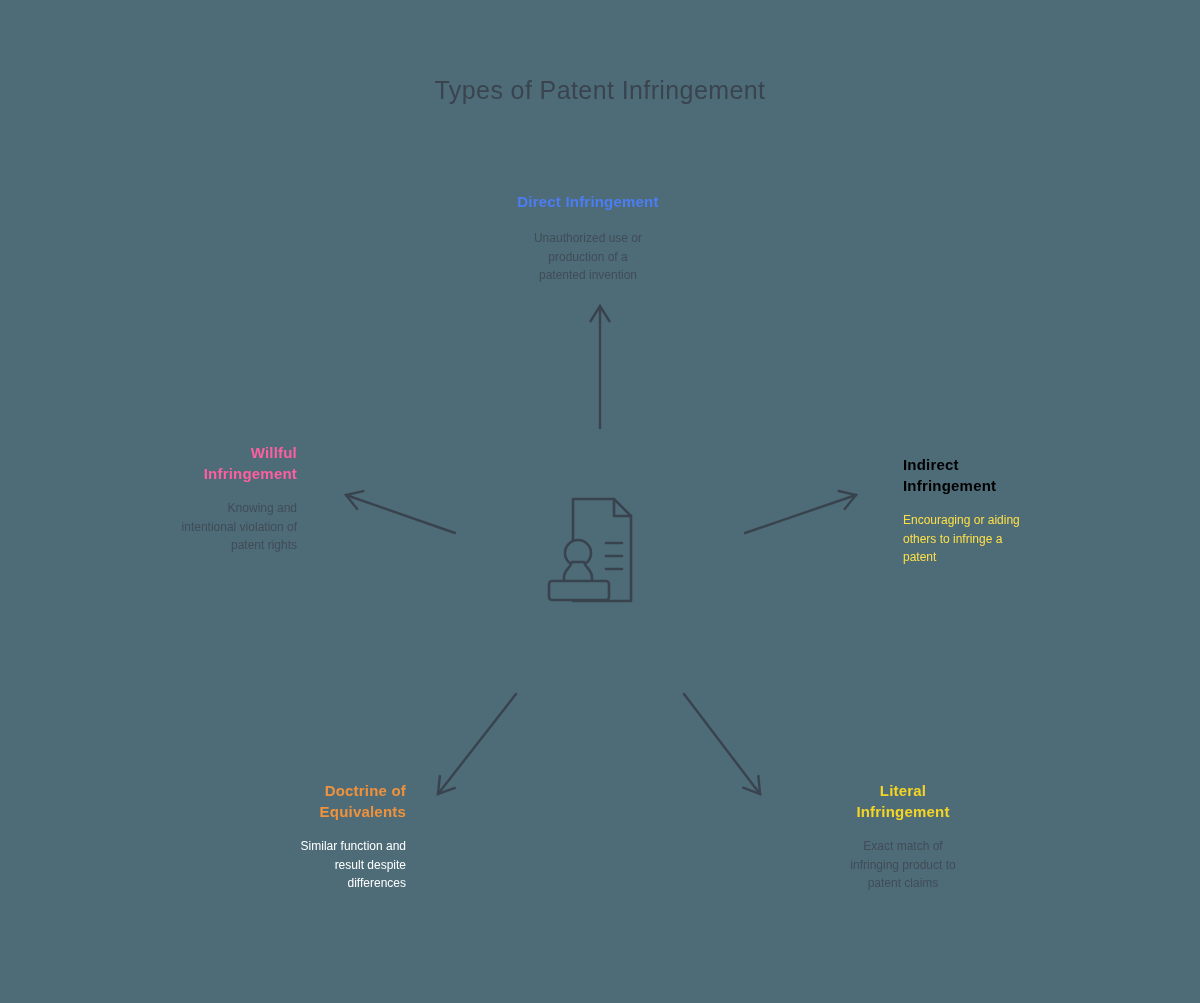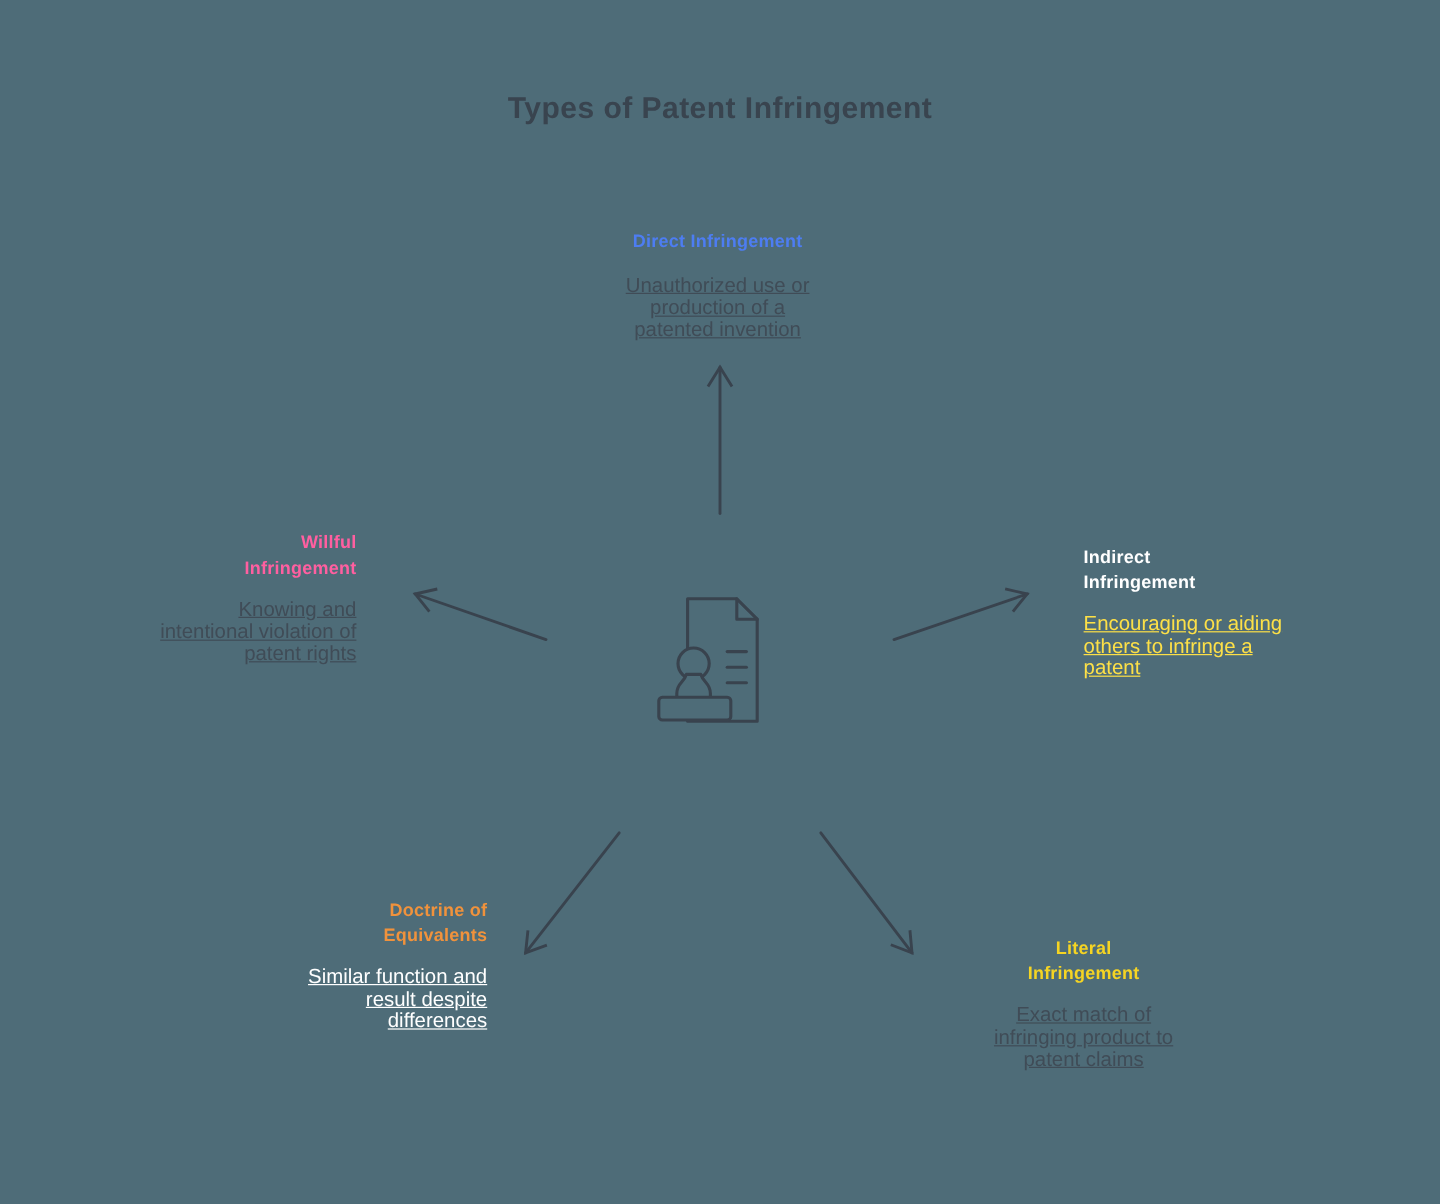--- a/index.html
+++ b/index.html
@@ -15,47 +15,46 @@
     background: #4e6c78;
     overflow: hidden;
   }
   .title {
     position: absolute;
     top: 76px;
     left: 0;
     width: 100%;
     text-align: center;
     font-size: 25px;
-    font-weight: 700;
+    font-weight: 400;
     letter-spacing: 0.4px;
     color: #39444f;
   }
   .node {
     position: absolute;
   }
   .node-label {
     font-size: 15px;
     font-weight: 700;
     line-height: 21px;
     letter-spacing: 0.2px;
     white-space: pre-line;
   }
   .node-desc {
     margin-top: 15px;
-    font-size: 17px;
+    font-size: 12px;
     line-height: 18.5px;
     color: #404c57;
     white-space: pre-line;
-    text-decoration: underline;
   }
-  .node-direct   { left: 488px; top: 191px; width: 220px; text-align: center; }
+  .node-direct   { left: 478px; top: 191px; width: 220px; text-align: center; }
   .node-direct .node-desc { margin-top: 17px; }
   .node-indirect { left: 903px; top: 454px; width: 220px; text-align: left; }
   .node-willful  { left: 97px;  top: 442px; width: 200px; text-align: right; }
-  .node-doctrine { left: 206px; top: 748px; width: 200px; text-align: right; }
+  .node-doctrine { left: 206px; top: 780px; width: 200px; text-align: right; }
   .node-literal  { left: 793px; top: 780px; width: 220px; text-align: center; }
   .arrows {
     position: absolute;
     left: 0;
     top: 0;
   }
   .center-icon {
     position: absolute;
     left: 542px;
     top: 494px;
@@ -97,21 +96,21 @@
   </svg>
 
   <div class="node node-direct">
     <div class="node-label" style="color: rgb(77, 125, 242);">Direct Infringement</div>
     <div class="node-desc" style="color: rgb(64, 76, 87);">Unauthorized use or
 production of a
 patented invention</div>
   </div>
 
   <div class="node node-indirect">
-    <div class="node-label" style="color: #ffffff;">Indirect
+    <div class="node-label" style="color: #000000;">Indirect
 Infringement</div>
     <div class="node-desc" style="color: #fde047;">Encouraging or aiding
 others to infringe a
 patent</div>
   </div>
 
   <div class="node node-willful">
     <div class="node-label" style="color: rgb(255, 95, 160);">Willful
 Infringement</div>
     <div class="node-desc" style="color: rgb(64, 76, 87);">Knowing and

